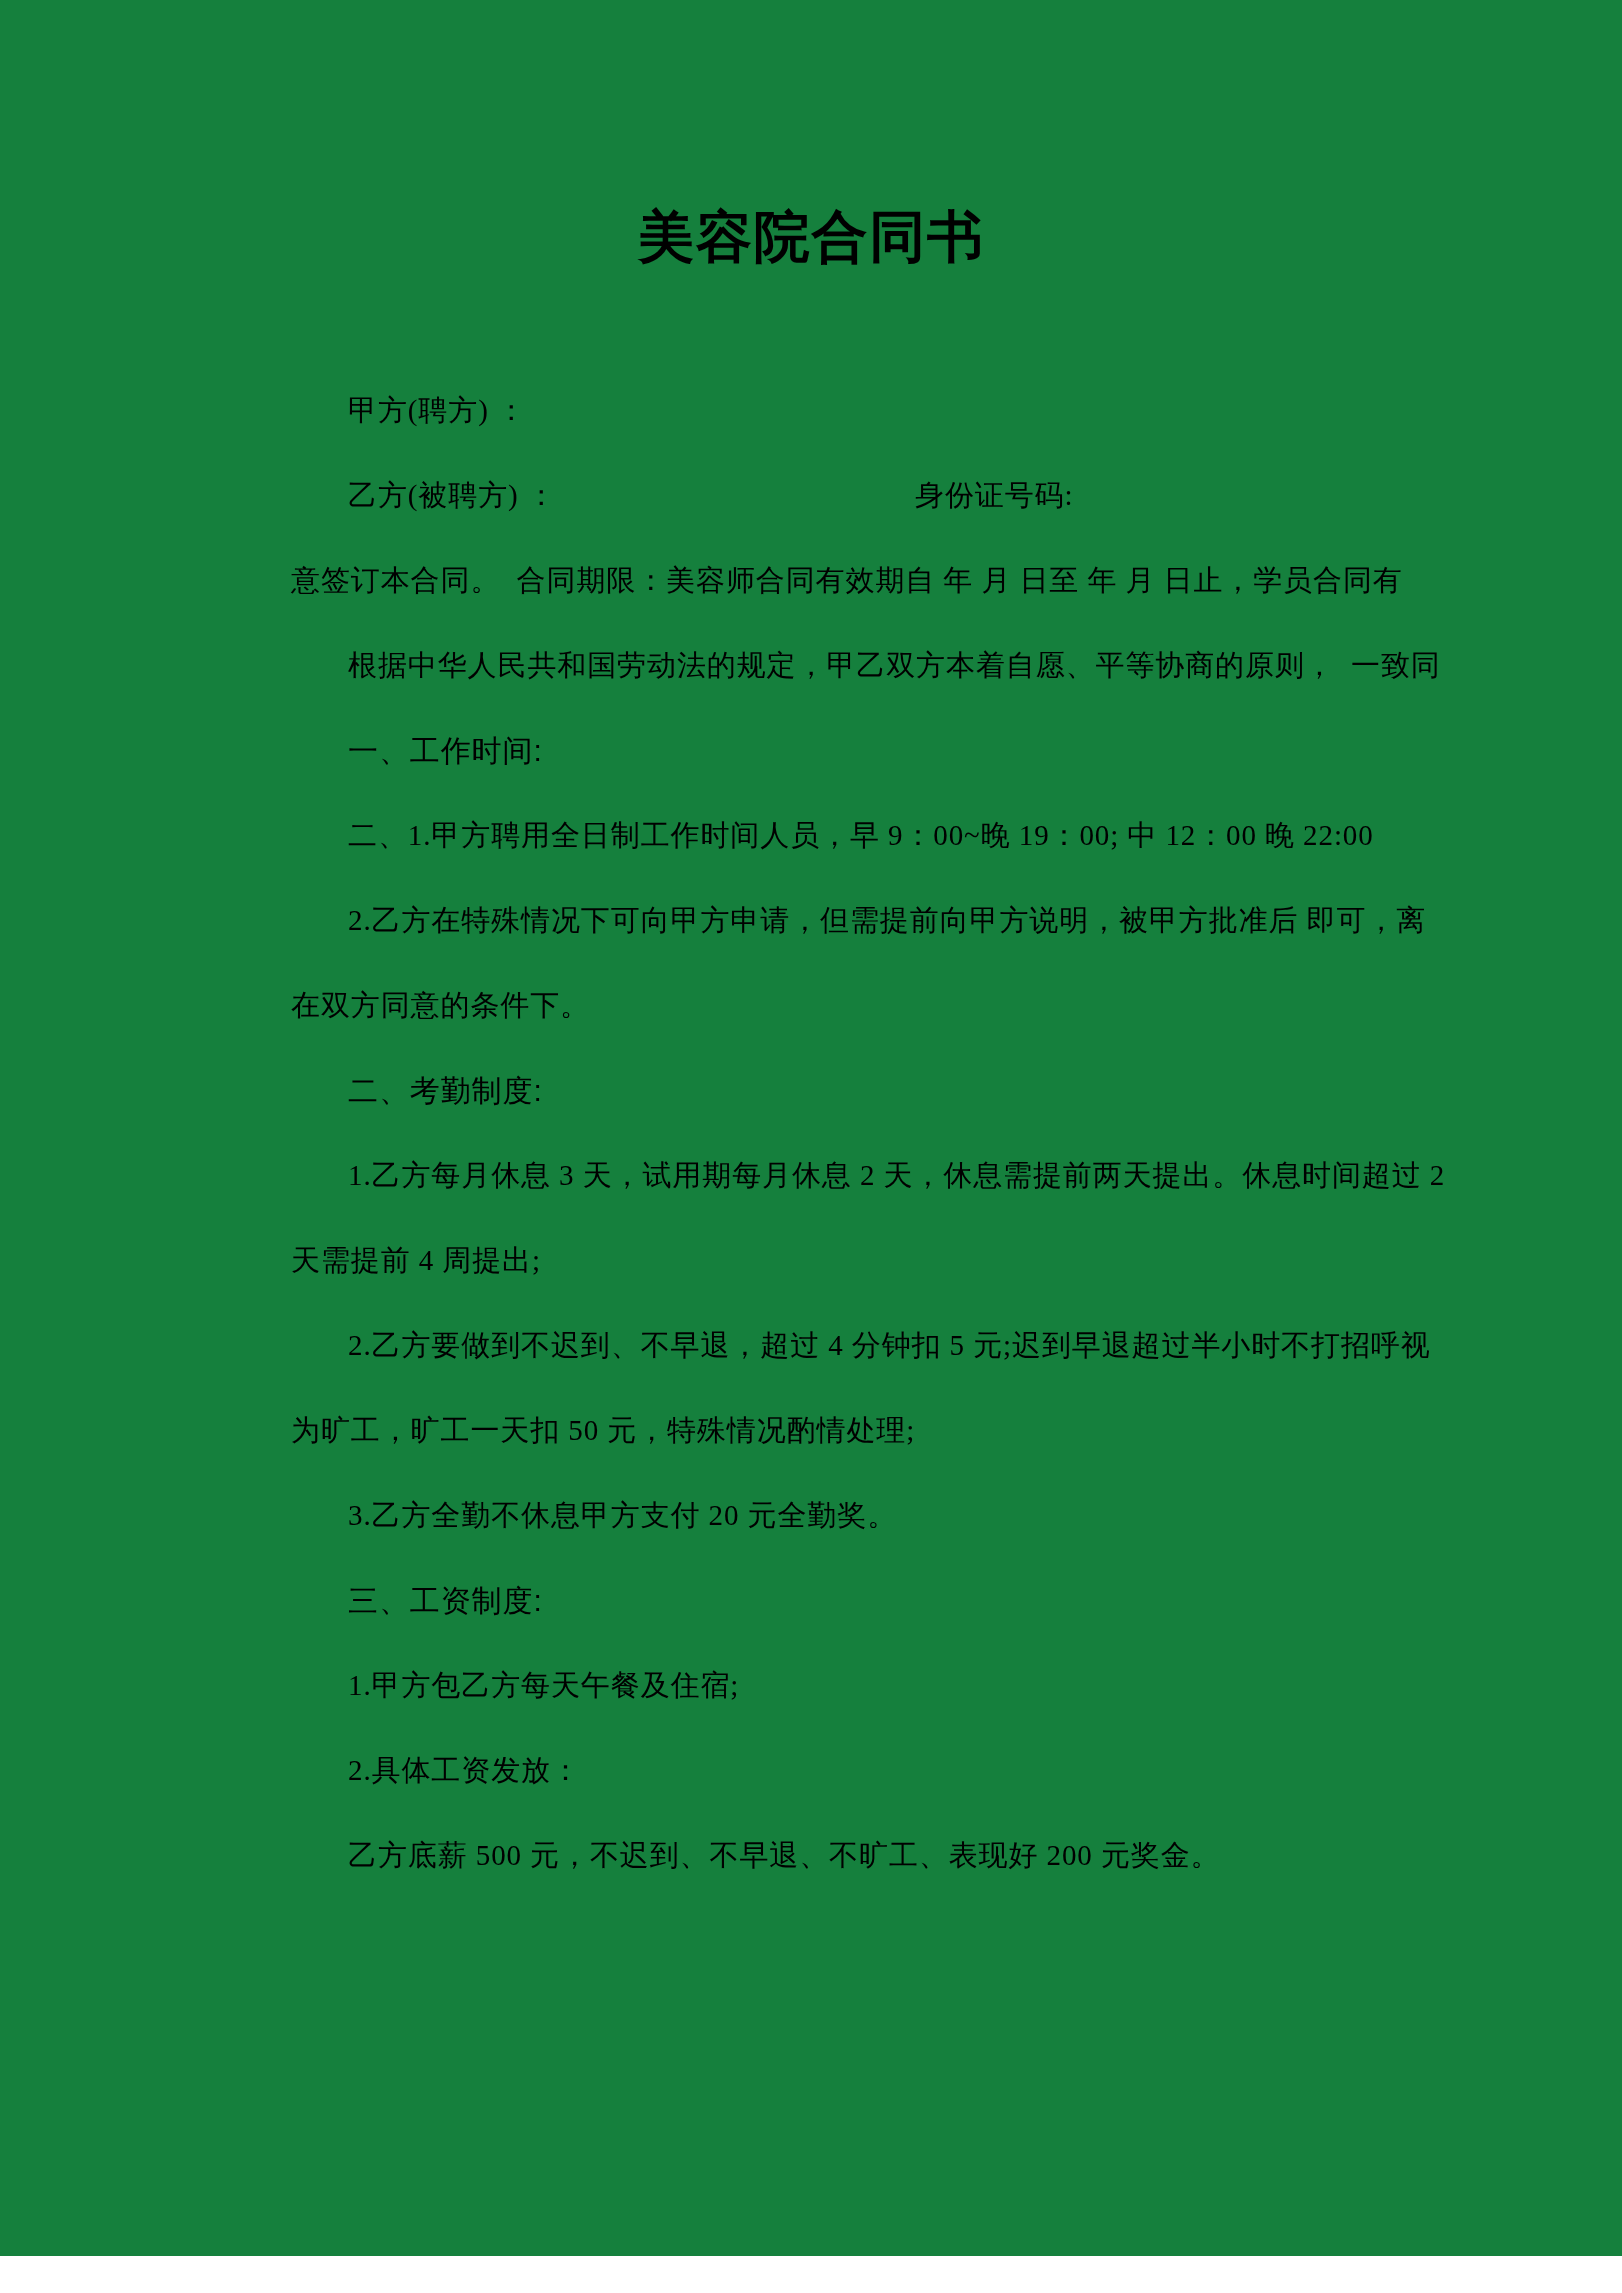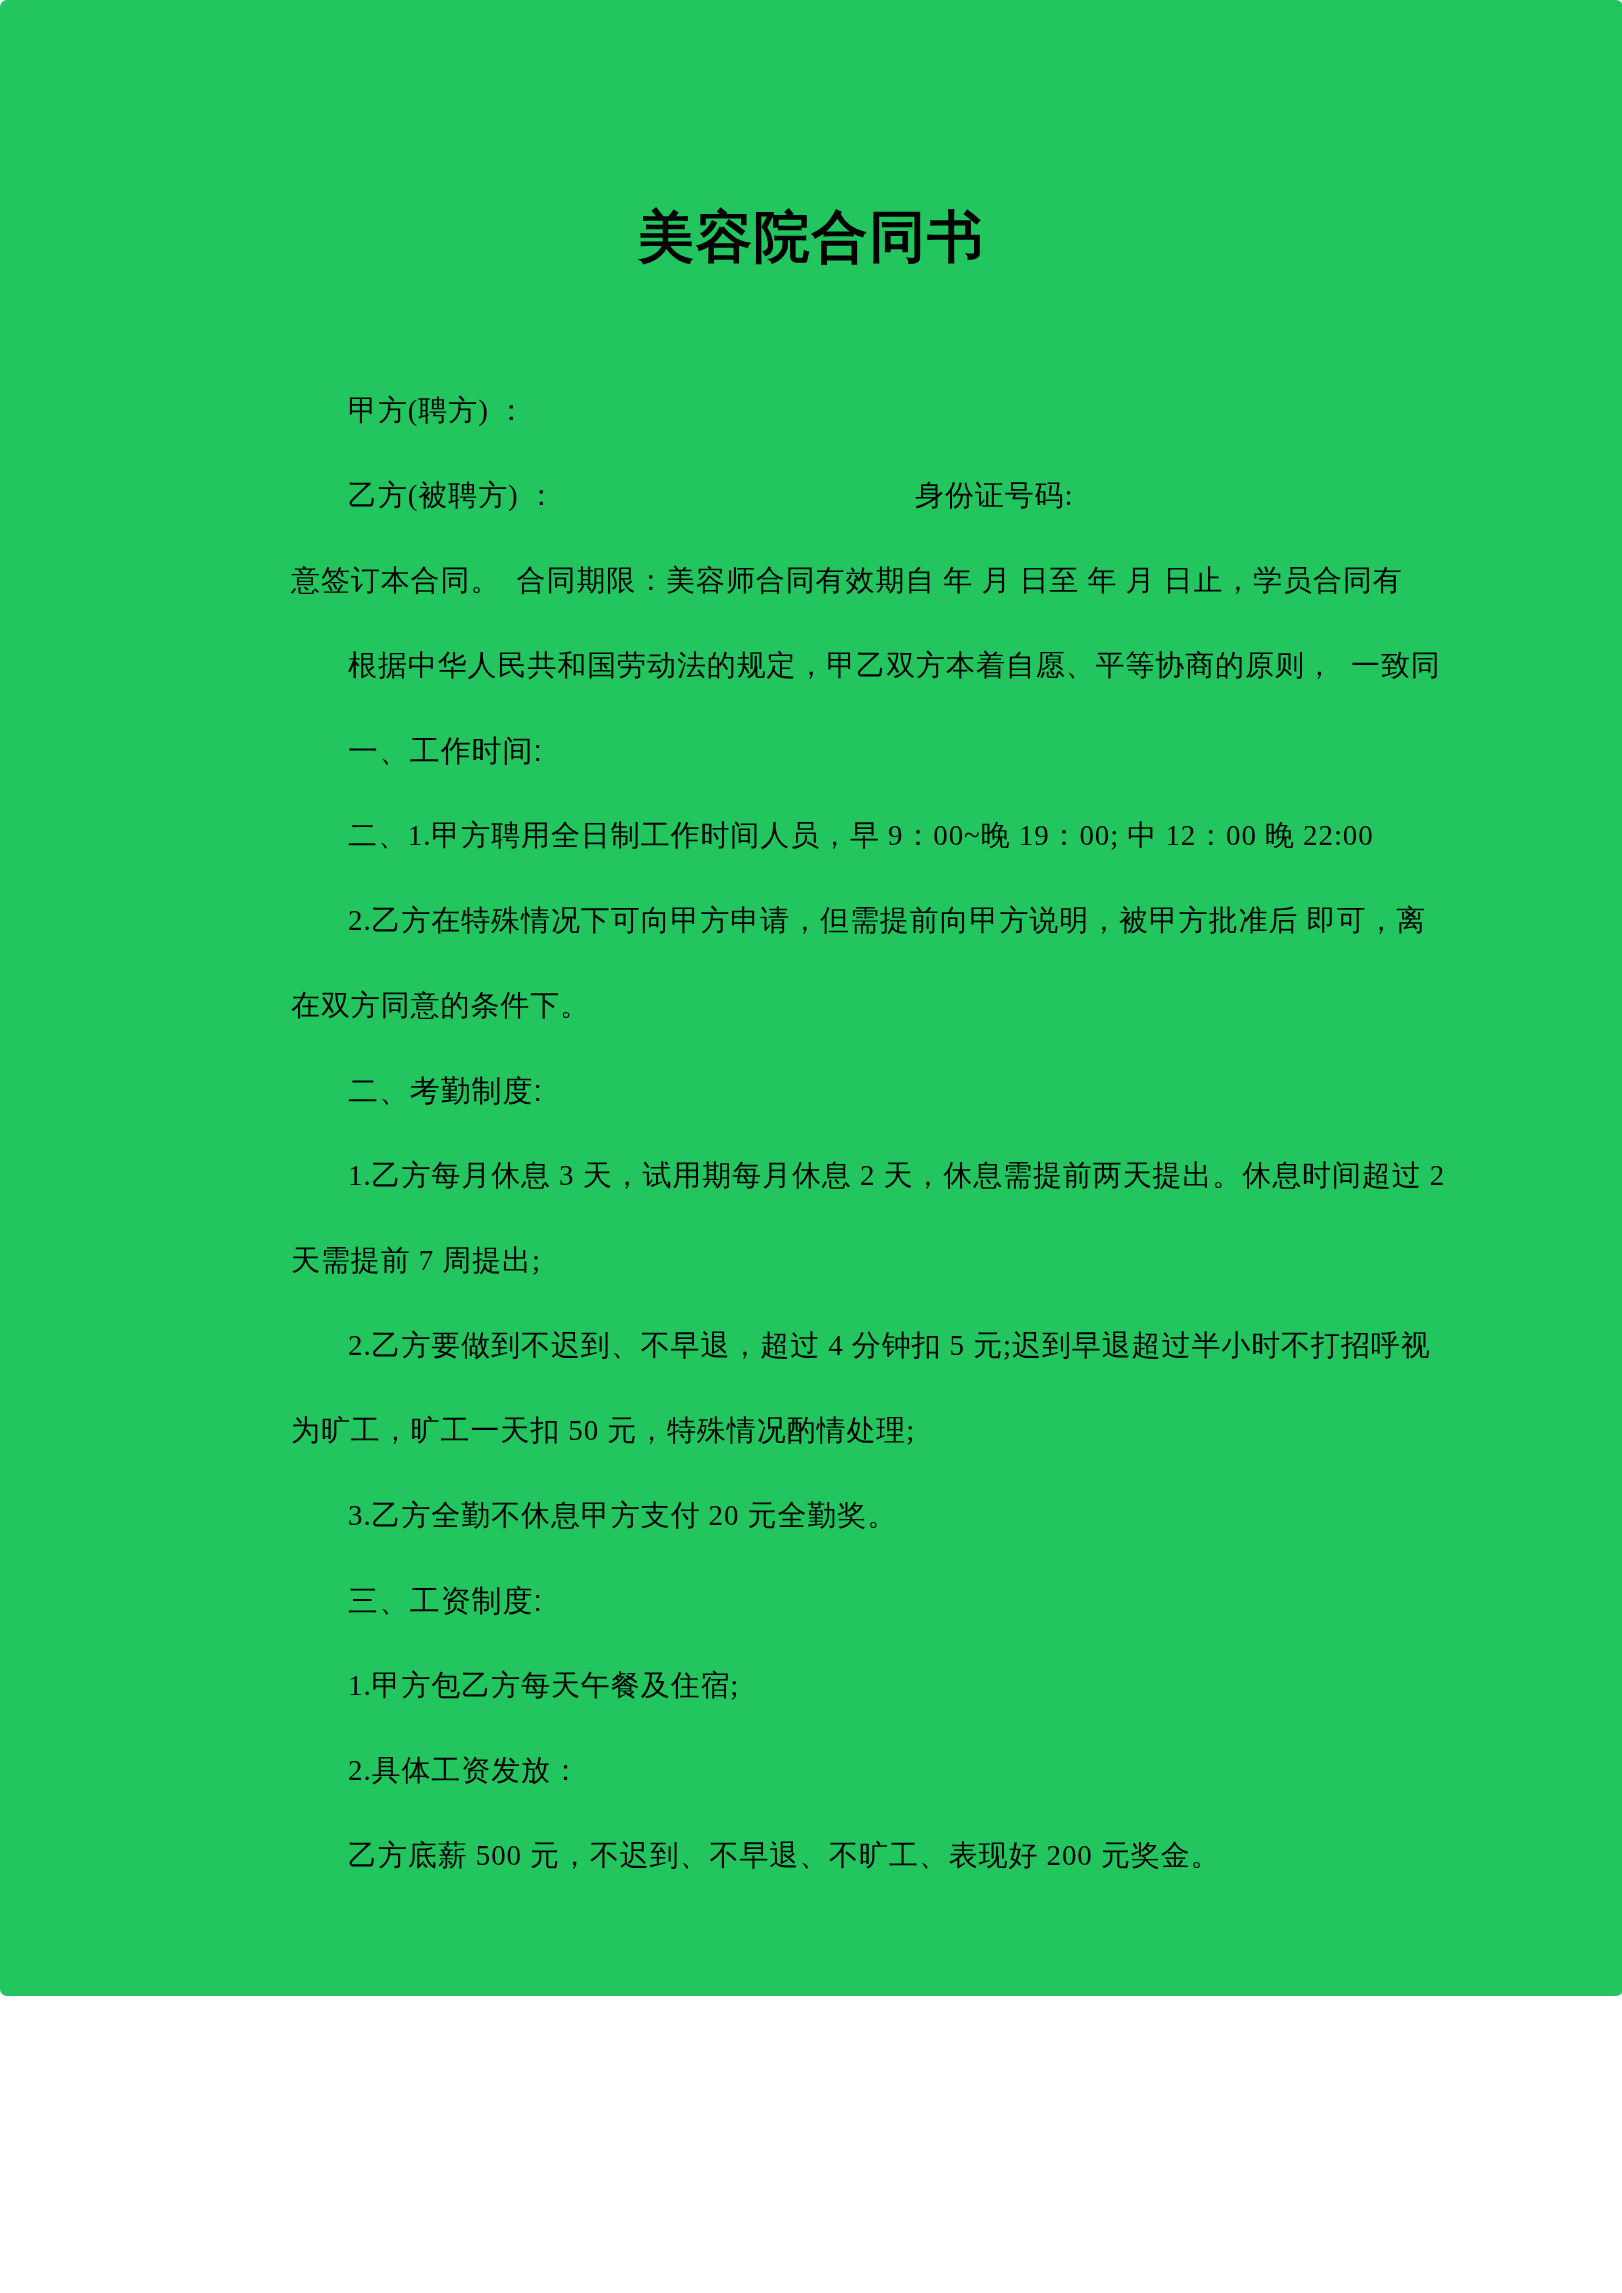--- a/index.html
+++ b/index.html
@@ -3,26 +3,25 @@
 <meta charset="utf-8">
 <style>
   html, body {
     margin: 0;
     padding: 0;
     background: #ffffff;
   }
   .page {
     position: relative;
     width: 1623px;
-    height: 1996px;
-    background: #22c55e;
+    height: 2256px;
+    background: #15803d;
     overflow: hidden;
     color: #000000;
     font-family: "Liberation Serif", "DejaVu Serif", serif;
-    border-radius: 7px;
   }
   .title {
     position: absolute;
     top: 202px;
     left: 0;
     width: 1623px;
     margin: 0;
     text-align: center;
     font-family: "Liberation Serif", "DejaVu Serif", serif;
     font-weight: 700;
@@ -70,21 +69,21 @@
       <div class="line indent"><span class="line-text">甲方(聘方) ：</span></div>
       <div class="line indent"><span class="line-text">乙方(被聘方) ：</span><span class="extra-label">身份证号码:</span></div>
       <div class="line"><span class="line-text">意签订本合同。  合同期限：美容师合同有效期自 年 月 日至 年 月 日止，学员合同有</span></div>
       <div class="line indent"><span class="line-text">根据中华人民共和国劳动法的规定，甲乙双方本着自愿、平等协商的原则，  一致同</span></div>
       <div class="line indent header"><span class="line-text">一、工作时间:</span></div>
       <div class="line indent"><span class="line-text">二、1.甲方聘用全日制工作时间人员，早 9：00~晚 19：00; 中 12：00 晚 22:00</span></div>
       <div class="line indent"><span class="line-text">2.乙方在特殊情况下可向甲方申请，但需提前向甲方说明，被甲方批准后 即可，离</span></div>
       <div class="line"><span class="line-text">在双方同意的条件下。</span></div>
       <div class="line indent header"><span class="line-text">二、考勤制度:</span></div>
       <div class="line indent"><span class="line-text">1.乙方每月休息 3 天，试用期每月休息 2 天，休息需提前两天提出。休息时间超过 2</span></div>
-      <div class="line"><span class="line-text">天需提前 7 周提出;</span></div>
+      <div class="line"><span class="line-text">天需提前 4 周提出;</span></div>
       <div class="line indent"><span class="line-text">2.乙方要做到不迟到、不早退，超过 4 分钟扣 5 元;迟到早退超过半小时不打招呼视</span></div>
       <div class="line"><span class="line-text">为旷工，旷工一天扣 50 元，特殊情况酌情处理;</span></div>
       <div class="line indent"><span class="line-text">3.乙方全勤不休息甲方支付 20 元全勤奖。</span></div>
       <div class="line indent header"><span class="line-text">三、工资制度:</span></div>
       <div class="line indent"><span class="line-text">1.甲方包乙方每天午餐及住宿;</span></div>
       <div class="line indent"><span class="line-text">2.具体工资发放：</span></div>
       <div class="line indent"><span class="line-text">乙方底薪 500 元，不迟到、不早退、不旷工、表现好 200 元奖金。</span></div>
     </div>
 </div>
 

